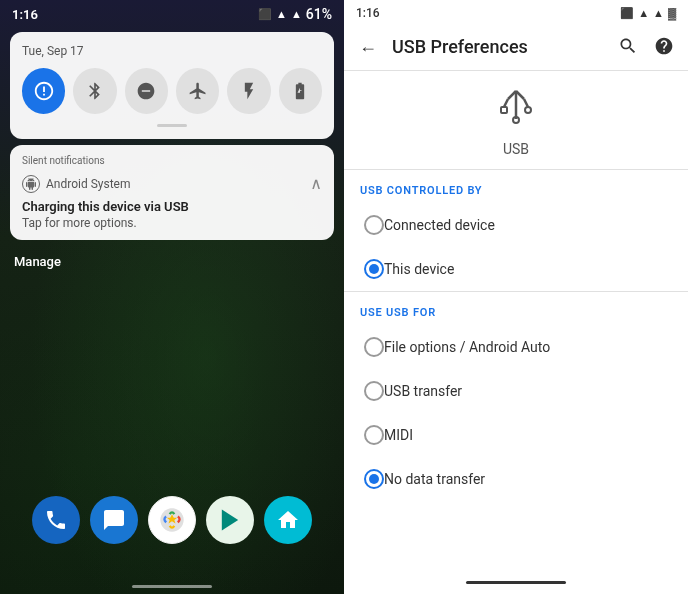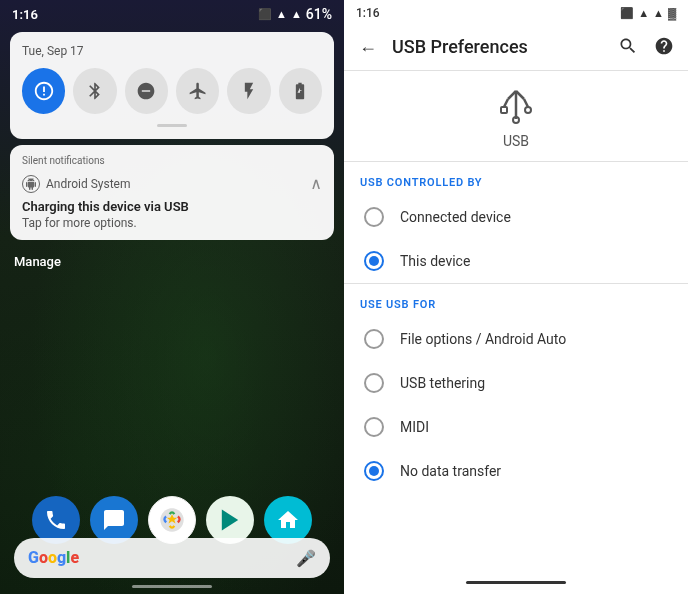--- a/index.html
+++ b/index.html
@@ -283,20 +283,21 @@
       font-size: 18px;
       color: #333;
       cursor: pointer;
     }
 
     .usb-section {
       display: flex;
       flex-direction: column;
       align-items: center;
       padding: 16px 0 12px;
+      gap: 8px;
     }
 
     .usb-icon-svg {
       width: 40px;
       height: 40px;
       margin-bottom: 6px;
     }
 
     .usb-label {
       font-size: 14px;
@@ -315,21 +316,20 @@
       color: #1a73e8;
       letter-spacing: 0.8px;
       padding: 14px 16px 6px;
     }
 
     .radio-option {
       display: flex;
       align-items: center;
       padding: 12px 20px;
       cursor: pointer;
-      gap: 16px;
     }
 
     .radio-outer {
       width: 20px;
       height: 20px;
       border-radius: 50%;
       border: 2px solid #999;
       display: flex;
       align-items: center;
       justify-content: center;
@@ -471,26 +471,20 @@
         <polygon points="5,3 19,12 5,21" fill="#00897b"></polygon>
       </svg>
     </div>
     <div class="app-icon" style="background:#00bcd4;">
       <svg width="24" height="24" viewBox="0 0 24 24" fill="white">
         <path d="M10 20v-6h4v6h5v-8h3L12 3 2 12h3v8z"></path>
       </svg>
     </div>
   </div>
 
-  <div class="search-bar">
-    <span style="font-size:16px; font-weight:800; line-height:1;">
-      <span class="g-blue">G</span><span class="g-red">o</span><span class="g-yellow">o</span><span class="g-blue">g</span><span class="g-green">l</span><span class="g-red">e</span>
-    </span>
-    <span class="mic-icon">🎤</span>
-  </div>
 
   <div class="home-indicator-left"></div>
 </div>
 
 <div class="right-panel">
 
   <div class="status-bar-right">
     <span>1:16</span>
     <div class="status-icons-right">
       <span>⬛</span>
@@ -558,21 +552,21 @@
 
   <div class="section-label">USE USB FOR</div>
 
   <div class="radio-option">
     <div class="radio-outer"></div>
     <span class="radio-label">File options / Android Auto</span>
   </div>
 
   <div class="radio-option">
     <div class="radio-outer"></div>
-    <span class="radio-label">USB tethering</span>
+    <span class="radio-label">USB transfer</span>
   </div>
 
   <div class="radio-option">
     <div class="radio-outer"></div>
     <span class="radio-label">MIDI</span>
   </div>
 
 
   <div class="radio-option">
     <div class="radio-outer selected">

